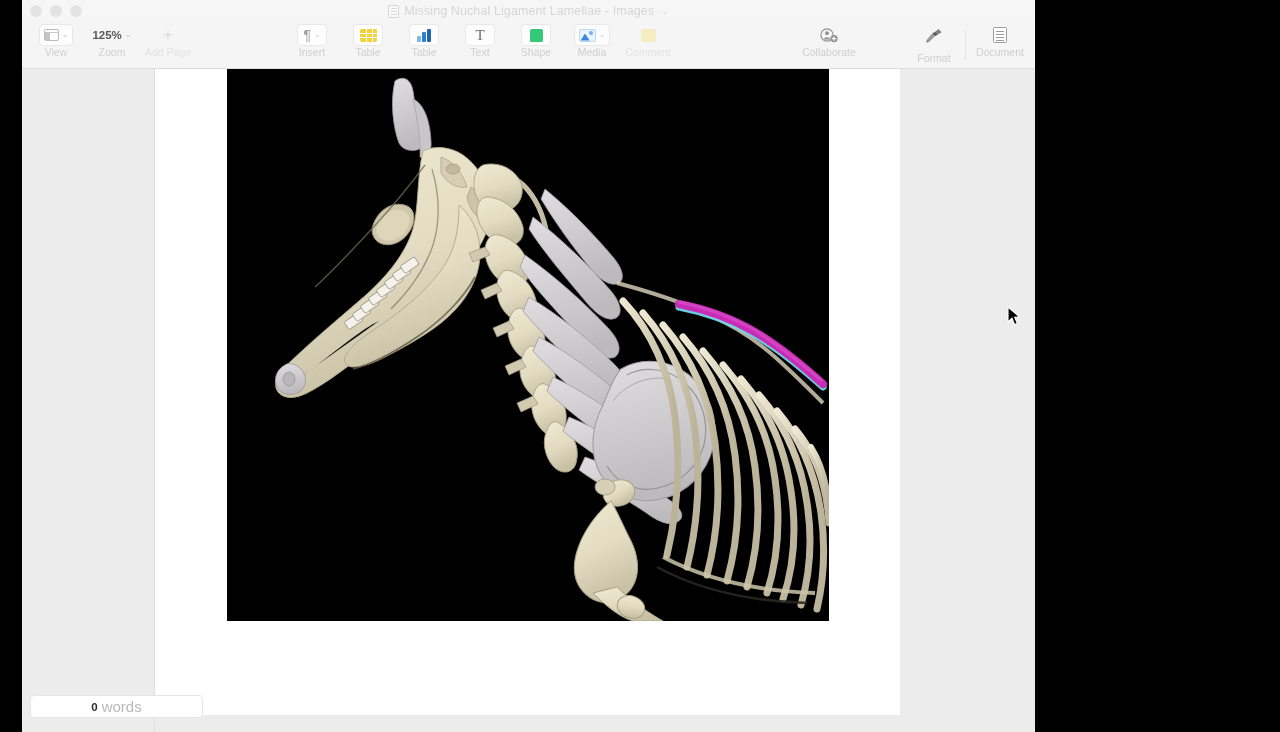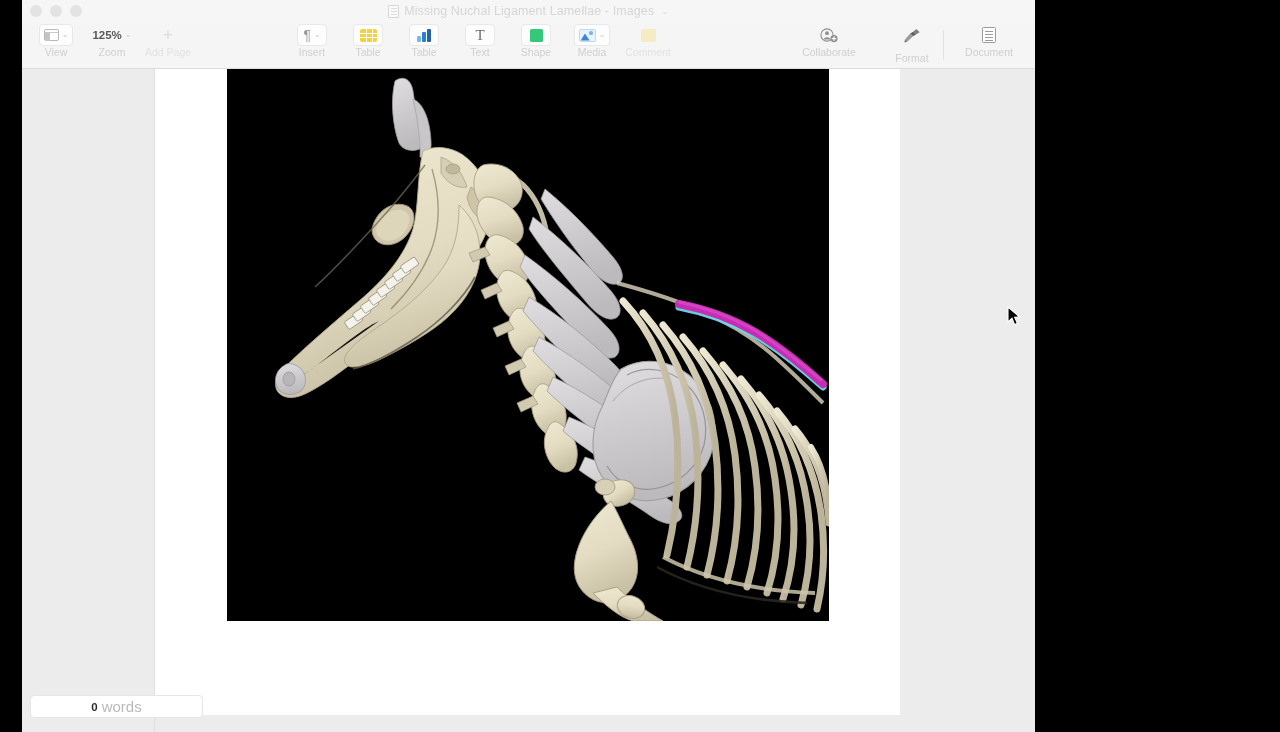--- a/index.html
+++ b/index.html
@@ -302,21 +302,21 @@
                 <path d="M12.4 1.1 15.6 4.3 11.9 6.4 9.2 3.7z" fill="#7f7f7f"></path>
                 <path d="M9.2 3.7 11.9 6.4 9 8.3 6.2 5.6z" fill="#5d5d5d"></path>
                 <path d="M6.2 5.6 9 8.3 3.2 13.8 1 11.6z" fill="#9a9a9a"></path>
                 <path d="M1 11.6 3.2 13.8.4 14.6z" fill="#6e6e6e"></path>
               </svg>
             </span>
           </div>
           <span class="tlabel">Format</span>
         </div>
 
-        <div class="titem" style="width:92px;">
+        <div class="titem" style="width:70px;">
           <div class="tbtn plain">
             <span class="ico-document"></span>
           </div>
           <span class="tlabel">Document</span>
         </div>
       </div>
     </div>
 
     <div id="workspace">
 

